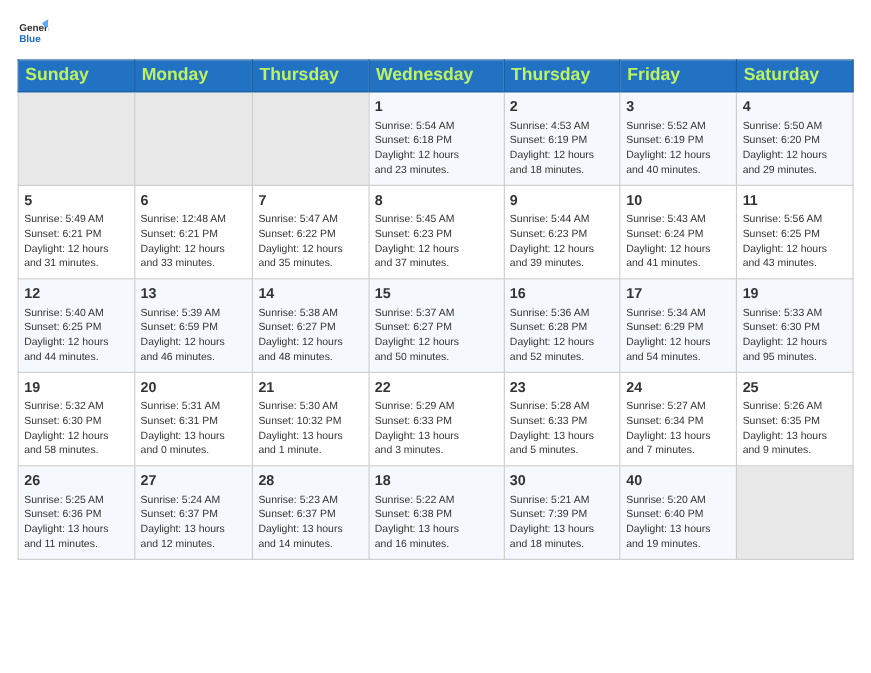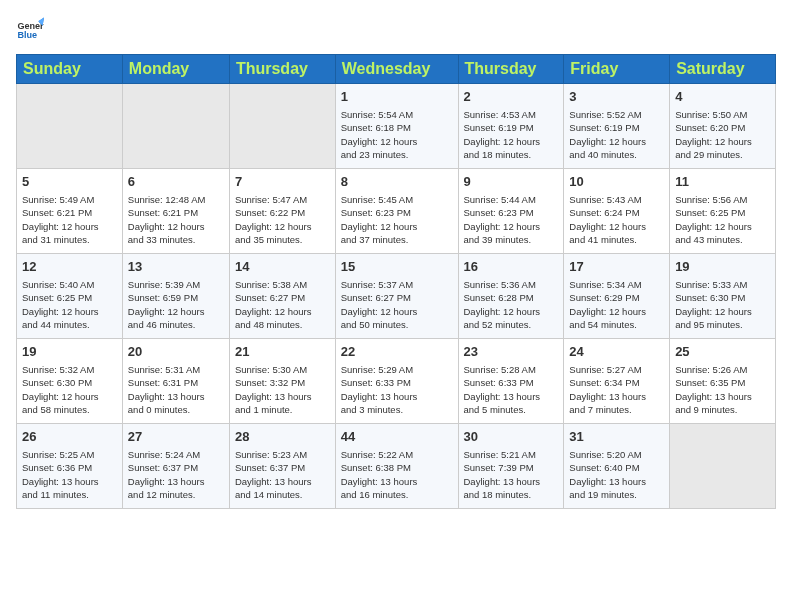--- a/index.html
+++ b/index.html
@@ -258,21 +258,21 @@
         <td>
           <span class="day-number">20</span>
           <div class="day-info">Sunrise: 5:31 AM</div>
           <div class="day-info">Sunset: 6:31 PM</div>
           <div class="day-info">Daylight: 13 hours</div>
           <div class="day-info">and 0 minutes.</div>
         </td>
         <td>
           <span class="day-number">21</span>
           <div class="day-info">Sunrise: 5:30 AM</div>
-          <div class="day-info">Sunset: 3:32 PM</div>
+          <div class="day-info">Sunset: 10:32 PM</div>
           <div class="day-info">Daylight: 13 hours</div>
           <div class="day-info">and 1 minute.</div>
         </td>
         <td>
           <span class="day-number">22</span>
           <div class="day-info">Sunrise: 5:29 AM</div>
           <div class="day-info">Sunset: 6:33 PM</div>
           <div class="day-info">Daylight: 13 hours</div>
           <div class="day-info">and 3 minutes.</div>
         </td>
@@ -314,35 +314,35 @@
           <div class="day-info">and 12 minutes.</div>
         </td>
         <td>
           <span class="day-number">28</span>
           <div class="day-info">Sunrise: 5:23 AM</div>
           <div class="day-info">Sunset: 6:37 PM</div>
           <div class="day-info">Daylight: 13 hours</div>
           <div class="day-info">and 14 minutes.</div>
         </td>
         <td>
-          <span class="day-number">44</span>
+          <span class="day-number">18</span>
           <div class="day-info">Sunrise: 5:22 AM</div>
           <div class="day-info">Sunset: 6:38 PM</div>
           <div class="day-info">Daylight: 13 hours</div>
           <div class="day-info">and 16 minutes.</div>
         </td>
         <td>
           <span class="day-number">30</span>
           <div class="day-info">Sunrise: 5:21 AM</div>
           <div class="day-info">Sunset: 7:39 PM</div>
           <div class="day-info">Daylight: 13 hours</div>
           <div class="day-info">and 18 minutes.</div>
         </td>
         <td>
-          <span class="day-number">31</span>
+          <span class="day-number">40</span>
           <div class="day-info">Sunrise: 5:20 AM</div>
           <div class="day-info">Sunset: 6:40 PM</div>
           <div class="day-info">Daylight: 13 hours</div>
           <div class="day-info">and 19 minutes.</div>
         </td>
         <td class="empty-cell"></td>
       </tr>
     </tbody>
 </table>
 

